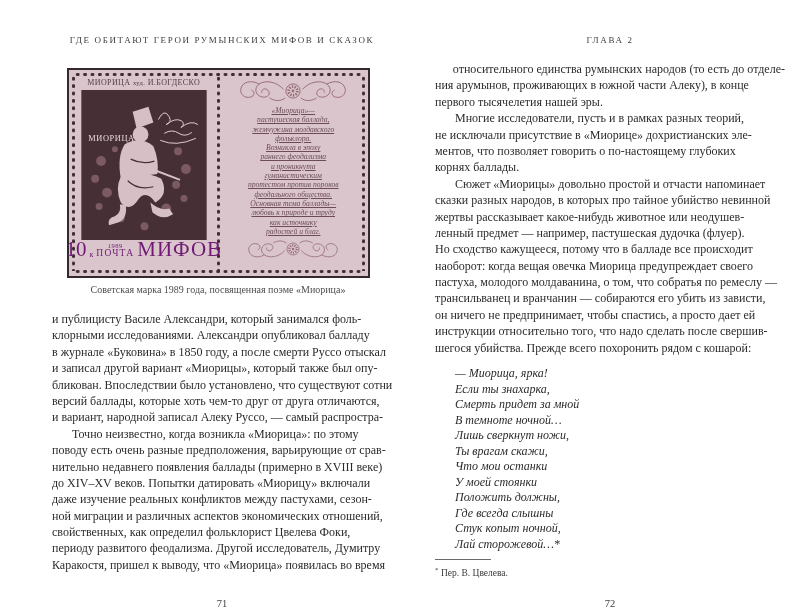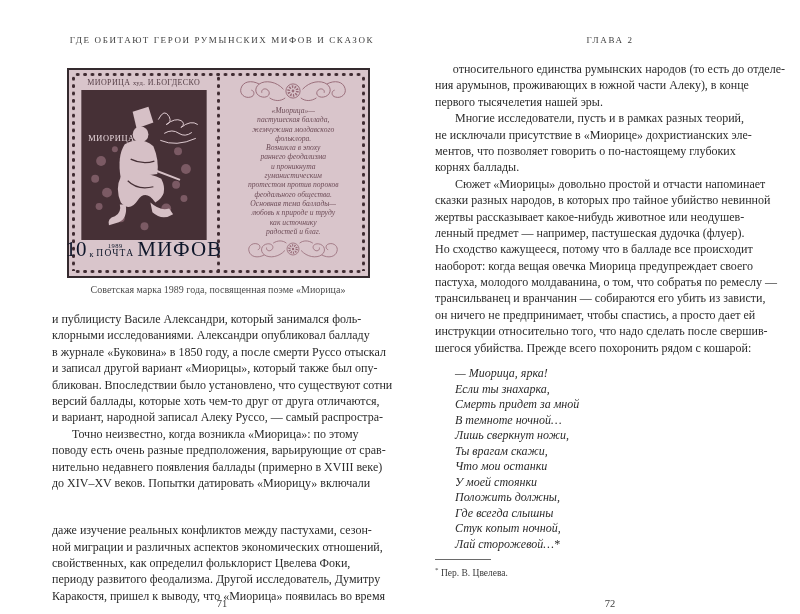--- a/index.html
+++ b/index.html
@@ -33,32 +33,32 @@
     background-image:radial-gradient(circle,#3f2b31 1.6px,rgba(0,0,0,0) 1.9px);
     background-size:5px 7.4px;}
   .perf-left{left:2px;} .perf-right{right:2px;}
   .perf-mid{left:calc(50% - 2.5px);}
 
   .stamp-half{width:50%;position:relative;display:flex;flex-direction:column;align-items:center;box-sizing:border-box;}
   .stamp-unit{padding-top:8px;}
   .stamp-title{font-size:8px;color:#533c44;letter-spacing:0.4px;white-space:nowrap;}
   .stamp-title .t-small{font-size:6.5px;}
   .stamp-art{width:126px;height:150px;margin-top:3px;}
-  .stamp-denom{margin-top:1px;display:flex;align-items:flex-end;gap:3px;color:#0f172a;}
+  .stamp-denom{margin-top:1px;display:flex;align-items:flex-end;gap:3px;color:#701a75;}
   .denom-num{font-size:21px;line-height:0.85;}
   .denom-k{font-size:8px;}
   .denom-post{display:flex;flex-direction:column;align-items:center;line-height:1;}
   .denom-year{font-size:6.5px;letter-spacing:0.5px;}
   .denom-word{font-size:9.5px;letter-spacing:1.2px;}
   .denom-country{font-size:21px;letter-spacing:1px;line-height:0.85;}
 
   .stamp-label{padding-top:8px;}
   .ornament{width:122px;}
   .label-text{margin:2px 4px;text-align:center;font-style:italic;
-    font-size:7.6px;line-height:9.3px;color:#6d4c57;}
+    font-size:7.6px;line-height:9.3px;color:#6d4c57;text-decoration:underline;}
   .label-line{white-space:nowrap;}
 
   .stamp-caption{
     position:absolute;left:48px;top:268px;width:340px;text-align:center;
     font-size:10px;color:#4d4d4d;white-space:nowrap;
   }
 
   
   .fit-col{position:absolute;}
   #body-left{left:52px;top:295px;width:340px;}
@@ -213,21 +213,21 @@
         <div class="tline" style="word-spacing: 0px;">и записал другой вариант «Миорицы», который также был опу-</div>
         <div class="tline" style="word-spacing: -0.166667px;">бликован. Впоследствии было установлено, что существуют сотни</div>
         <div class="tline" style="word-spacing: 0px;">версий баллады, которые хоть чем-то друг от друга отличаются,</div>
         <div class="tline" style="word-spacing: 0px;">и вариант, народной записал Алеку Руссо, — самый распростра-</div>
       </div>
       <div class="para indent">
         <div class="tline" style="word-spacing: 0px;">Точно неизвестно, когда возникла «Миорица»: по этому</div>
         <div class="tline" style="word-spacing: 0px;">поводу есть очень разные предположения, варьирующие от срав-</div>
         <div class="tline" style="word-spacing: 0px;">нительно недавнего появления баллады (примерно в XVIII веке)</div>
         <div class="tline" style="word-spacing: 0px;">до XIV–XV веков. Попытки датировать «Миорицу» включали</div>
-        <div class="tline" style="word-spacing: 0px; margin-top: 31px;">даже изучение реальных конфликтов между пастухами, сезон-</div>
+        <div class="tline" style="word-spacing: 0px;">даже изучение реальных конфликтов между пастухами, сезон-</div>
         <div class="tline" style="word-spacing: 0px;">ной миграции и различных аспектов экономических отношений,</div>
         <div class="tline" style="word-spacing: 0px;">свойственных, как определил фольклорист Цвелева Фоки,</div>
         <div class="tline" style="word-spacing: 0px;">периоду развитого феодализма. Другой исследователь, Думитру</div>
         <div class="tline" style="word-spacing: 0px;">Каракостя, пришел к выводу, что «Миорица» появилась во время</div>
       </div>
     </div>
 
   <div class="page-number">71</div>
 </div>
 

